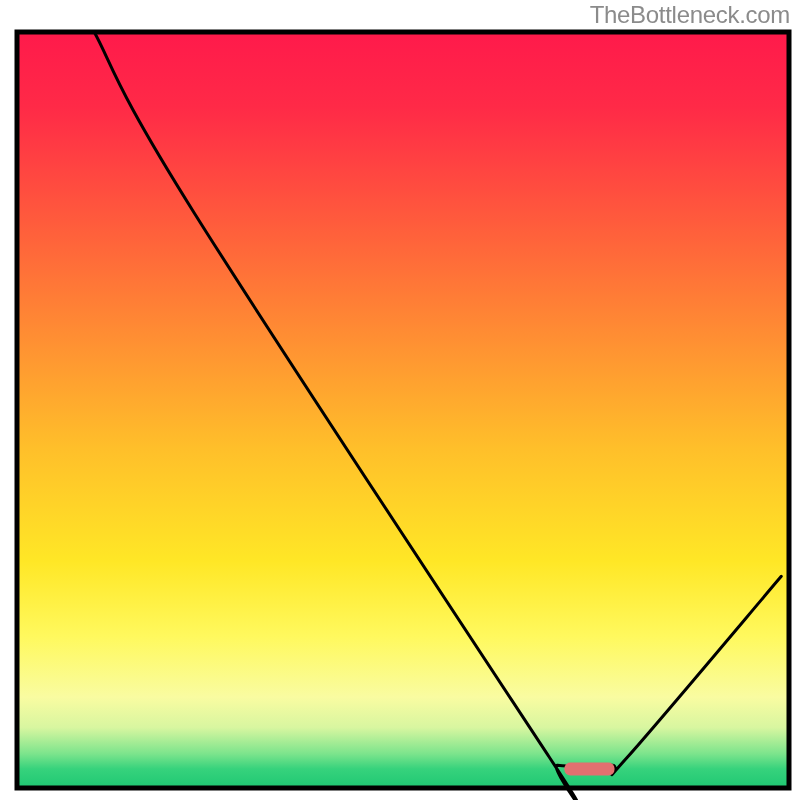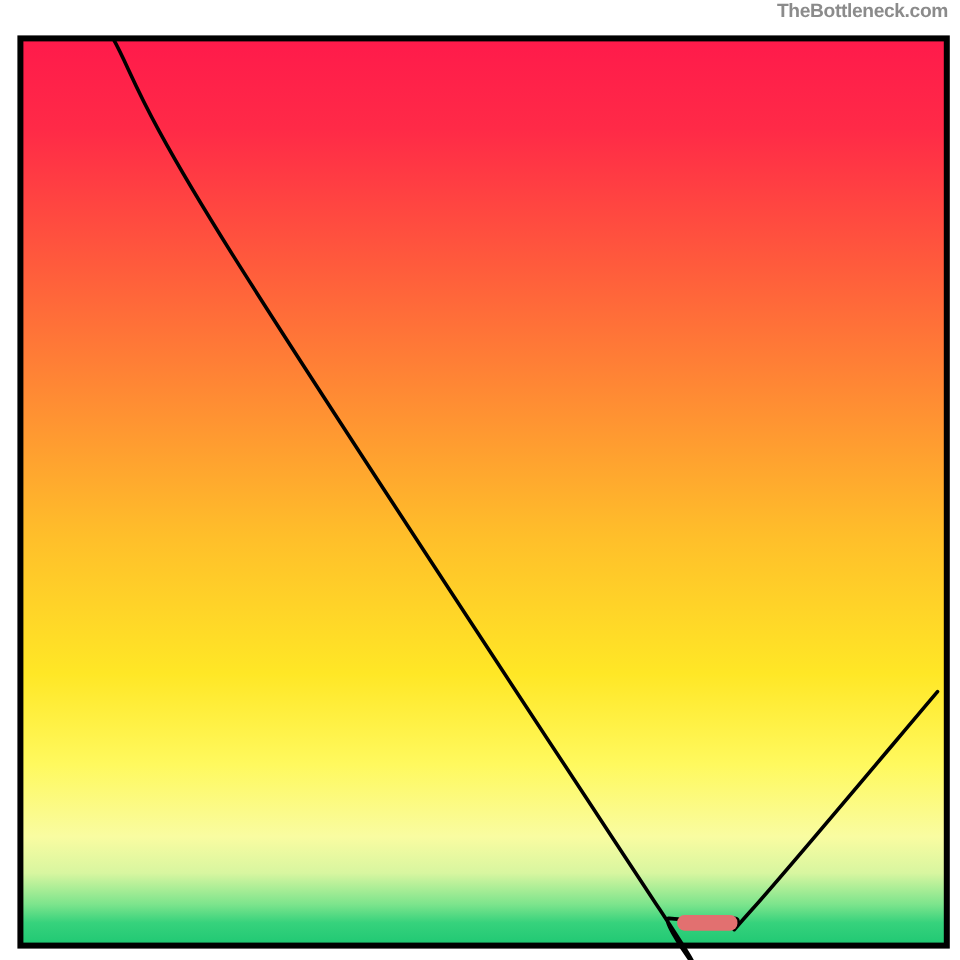--- a/index.html
+++ b/index.html
@@ -1,20 +1,20 @@
 <!DOCTYPE html>
 <html><head>
 <meta charset="utf-8">
 <style>
   html,body{margin:0;padding:0;width:800px;height:800px;overflow:hidden;background:#fff}
   .wrap{position:relative;width:800px;height:800px}
   .watermark{
     position:absolute;top:1px;right:10px;
     font-family:Arial,Helvetica,sans-serif;
-    font-size:16px;font-weight:700;color:#8b8b8b;letter-spacing:-0.3px;
+    font-size:24px;font-weight:400;color:#8b8b8b;letter-spacing:-0.3px;
   }
   svg{position:absolute;left:0;top:0}
 </style>
 </head>
 <body>
 
 <div class="wrap">
   <div class="watermark">TheBottleneck.com</div>
 
   <svg id="chart" width="800" height="800">

